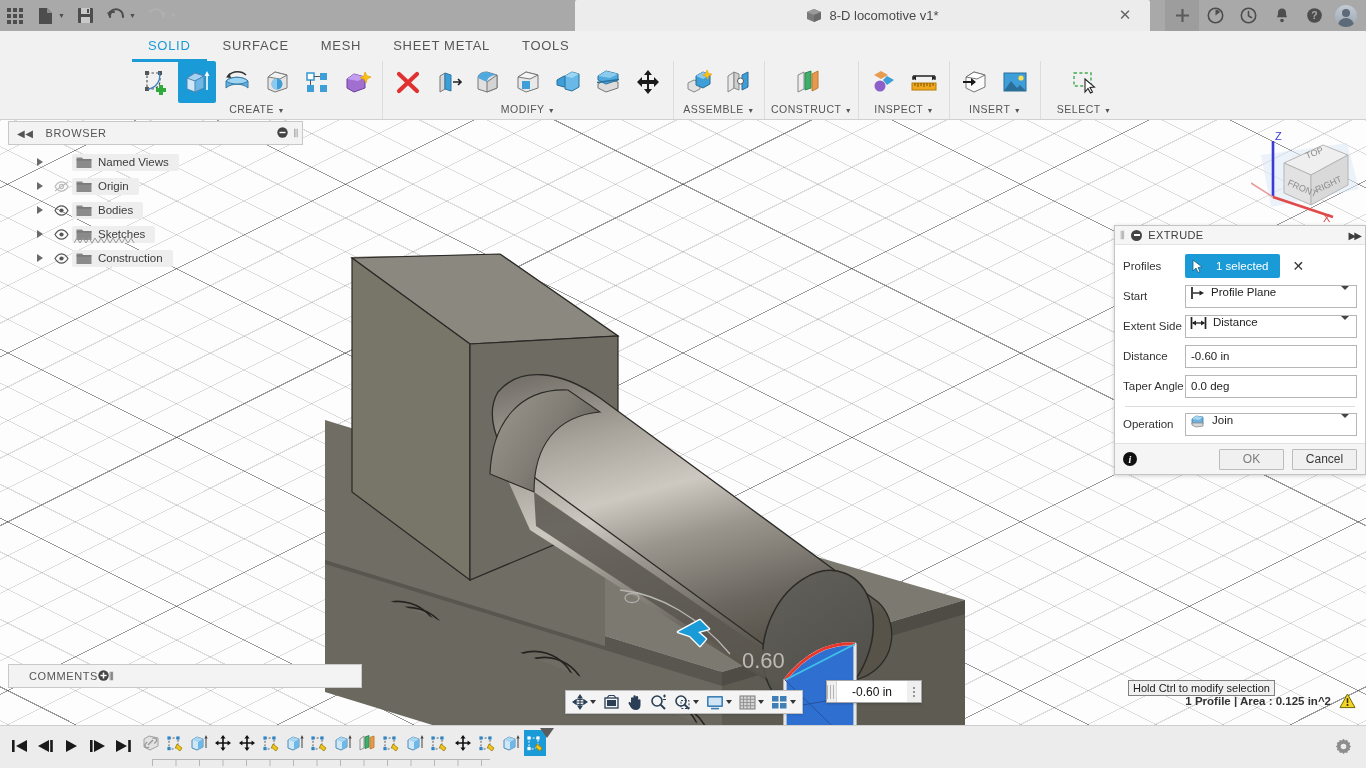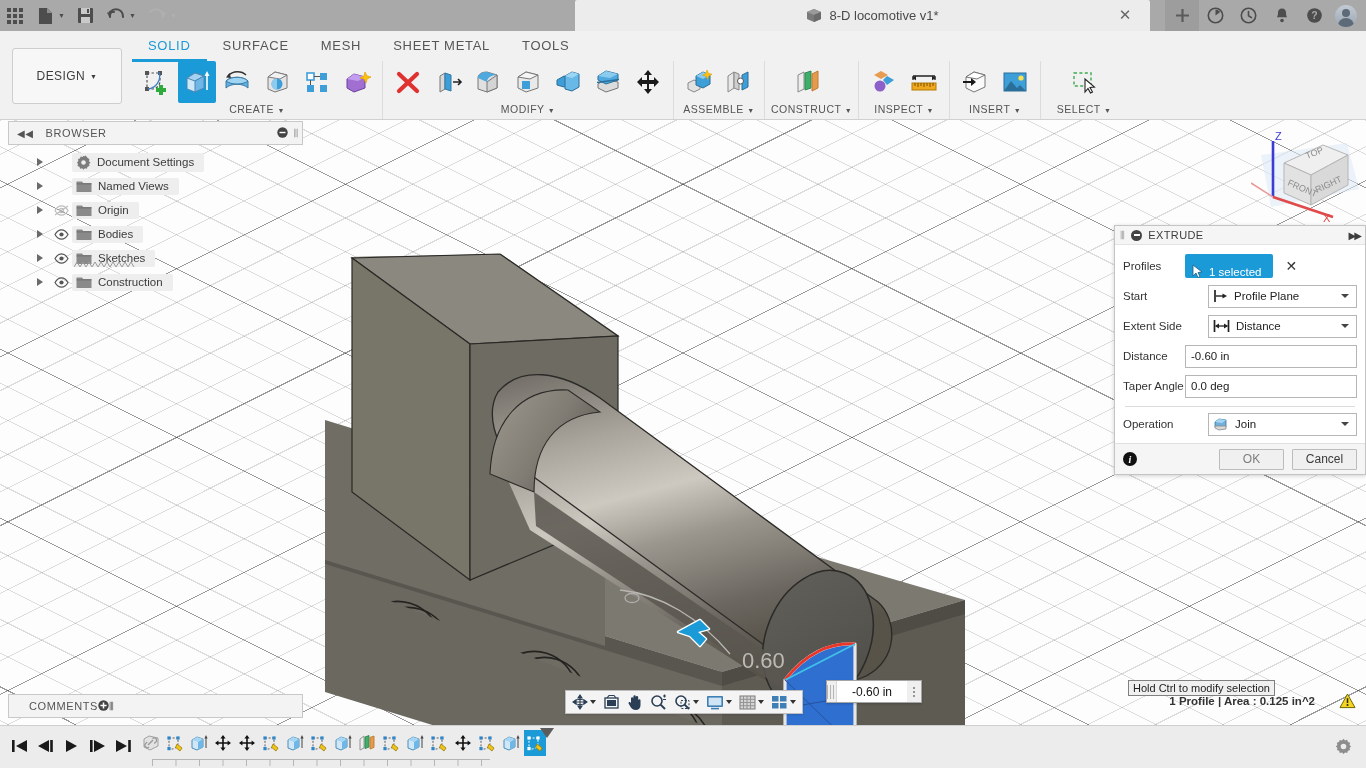--- a/index.html
+++ b/index.html
@@ -119,21 +119,21 @@
   .tw { width:20px; display:flex; justify-content:center; cursor:pointer; }
   .tri { width:0;height:0;border-left:6px solid #6a6a6a;border-top:4px solid transparent;border-bottom:4px solid transparent; }
   .tri.open { transform:rotate(45deg); border-left-color:#4a4a4a;}
   .eye { width:22px; display:flex; justify-content:center; cursor:pointer; }
   .tlabelbg { background:#eeeeee; padding:2px 10px 2px 4px; border-radius:2px; display:flex; align-items:center; gap:6px;}
   .root-label { background:#8e8e8e !important; color:#fff; font-weight:bold; padding:3px 14px 3px 5px !important;}
   .radio { width:14px;height:14px;border:2px solid #555;border-radius:50%; position:relative; margin-left:5px; cursor:pointer;}
   .radio:after{content:"";position:absolute;left:3px;top:3px;width:8px;height:8px;border-radius:50%;background:#555;}
 
   .comments {
-    position:absolute; left:8px; top:574px; width:295px; height:24px;
+    position:absolute; left:8px; top:544px; width:354px; height:24px;
     background:#f3f3f3; border:1px solid #c8c8c8;
     display:flex; align-items:center; font-size:11px; letter-spacing:.6px; color:#555;
   }
 
   
   .viewcube { position:absolute; right:3px; top:5px; width:112px; height:108px; }
 
   
   .dlg {
     position:absolute; left:1114px; top:105px; width:252px;
@@ -152,26 +152,26 @@
   .dlg-exp { margin-left:auto; color:#3d3d3d; font-size:10px; cursor:pointer; letter-spacing:-2px;}
   .dlg-body { padding:6px 8px 4px 8px; background:#fff;}
   .frow { display:flex; align-items:center; height:30px; }
   .flbl { width:62px; font-size:11.5px; color:#333; }
   .ficons { display:flex; gap:4px; }
   .ibtn { width:28px;height:24px; display:flex;align-items:center;justify-content:center;
     cursor:pointer; border-radius:2px;}
   .ibtn.on { background:#1a9ad7; }
   .selbadge {
     background:#1a9ad7; color:#fff; font-size:11.5px; height:24px; border-radius:2px;
-    display:flex; align-items:flex-end; gap:5px; padding:0 12px 0 7px; cursor:pointer;
+    display:flex; align-items:center; gap:12px; padding:0 12px 0 7px; cursor:pointer;
   }
   .xmark { margin-left:12px; color:#333; font-size:14px; cursor:pointer; line-height:1;}
   .combo {
     flex:1; height:23px; border:1px solid #b6b6b6; background:#fff; display:flex;
-    align-items:center; gap:6px; padding:0 4px; font-size:11.5px; color:#222; cursor:pointer;margin-left:23px;
+    align-items:flex-start; gap:6px; padding:0 4px; font-size:11.5px; color:#222; cursor:pointer;
   }
   .combo .cv { flex:1; }
   .combo .cdn { width:0;height:0;border-top:4px solid #444;border-left:4px solid transparent;
      border-right:4px solid transparent; margin-right:3px;}
   .tinput {
     flex:1; height:23px; border:1px solid #b6b6b6; background:#fff; font-size:11.5px;
     color:#222; padding:0 5px; font-family:"Liberation Sans",sans-serif; outline:none;
   }
   .dlg-sep { height:1px; background:#dcdcdc; margin:5px 2px 2px 2px;}
   .dlg-foot {
@@ -216,21 +216,21 @@
     position:absolute; left:565px; top:570px; height:24px;
     background:#f4f4f4; border:1px solid #bdbdbd; display:flex; align-items:center;
     padding:0 3px; gap:1px; box-shadow:0 1px 2px rgba(0,0,0,.12);
   }
   .nbtn { height:20px; display:flex; align-items:center; justify-content:center;
      padding:0 3px; cursor:pointer; border-radius:2px;}
   .ncaret { width:0;height:0;border-top:4px solid #333;border-left:3.5px solid transparent;
      border-right:3.5px solid transparent; margin-left:2px;}
 
   .status-right {
-    position:absolute; right:10px; top:573px; display:flex; align-items:center; gap:24px;
+    position:absolute; right:10px; top:573px; display:flex; align-items:center; gap:8px;
     font-size:11.5px; color:#333; font-weight:bold;
   }
 
   
   .timeline {
     position:absolute; left:0; top:725px; width:1366px; height:43px;
     background:#ececec; border-top:1px solid #cfcfcf;
   }
   .tl-play { position:absolute; left:8px; top:6px; display:flex; align-items:center; gap:4px;}
   .tlb { width:22px;height:28px;display:flex;align-items:center;justify-content:center;cursor:pointer;}
@@ -335,24 +335,20 @@
         <svg width="17" height="17" viewBox="0 0 17 17">
             <circle cx="8.5" cy="8.5" r="7.3" fill="#4d4d4d"></circle>
             <text x="8.5" y="12.4" font-size="10.5" font-weight="bold" fill="#a9a9a9" text-anchor="middle" font-family="Liberation Sans, sans-serif">?</text>
           </svg>
       </div>
       <div class="avatar"></div>
     </div>
   </div>
 
   <div class="ribbon">
-    <div class="design-box">
-      <span>DESIGN</span>
-      <span style="font-size:7px;color:#3d3d3d">▼</span>
-    </div>
 
     <div class="tabrow">
       <div class="rtab active">SOLID</div>
       <div class="rtab">SURFACE</div>
       <div class="rtab">MESH</div>
       <div class="rtab">SHEET METAL</div>
       <div class="rtab">TOOLS</div>
     </div>
 
     <div class="panels">
@@ -677,36 +673,20 @@
             <circle cx="5.5" cy="5.5" r="5.2" fill="#444"></circle>
             <rect x="2.5" y="4.8" width="6" height="1.4" fill="#fff"></rect>
           </svg>
       </span>
       <span class="bh">⦀</span>
     </div>
 
     <div class="tree">
 
 
-      <div class="trow" style="padding-left:22px">
-        <span class="tw">
-            <i class="tri"></i>
-          </span>
-        <span class="eye"></span>
-        <span class="tlabelbg">
-          <svg width="15" height="15" viewBox="0 0 15 15">
-            <path d="M7.5 1.2l1.1.3.5-1 1.4.7-.3 1.1.8.8 1.1-.3.7 1.4-1 .5.3 1.1-1.4.7-.5-1-1.1.3-.8.8.3 1.1-1.4.7-.5-1-1.1.3L5 7.5l.3-1.1-1-.5L5 4.5l1.1.3.8-.8L6.6 2.9 8 2.2z" fill="#7b7b7b"></path>
-            <circle cx="7.5" cy="7.5" r="5.3" fill="#7b7b7b"></circle>
-              <circle cx="7.5" cy="7.5" r="2" fill="#eee"></circle>
-            <path d="M7.5 0.7l1.4 1.5 2-.5.6 2 2 .6-.5 2 1.5 1.4-1.5 1.4.5 2-2 .6-.6 2-2-.5-1.4 1.5-1.4-1.5-2 .5-.6-2-2-.6.5-2L1 7.5 2.5 6.1l-.5-2 2-.6.6-2 2 .5z" fill="#7b7b7b"></path>
-            <circle cx="7.5" cy="7.5" r="2.3" fill="#eeeeee"></circle>
-          </svg>
-          <span>Document Settings</span>
-        </span>
-      </div>
 
       <div class="trow" style="padding-left:22px">
         <span class="tw">
             <i class="tri"></i>
           </span>
         <span class="eye"></span>
         <span class="tlabelbg">
           <svg width="16" height="13" viewBox="0 0 16 13">
             <path d="M.5 1.5h5.5l1.3 1.6H15.5V12H.5z" fill="#8a8a8a"></path>
             <path d="M.5 3.4h15v1H.5z" fill="#6f6f6f"></path>

